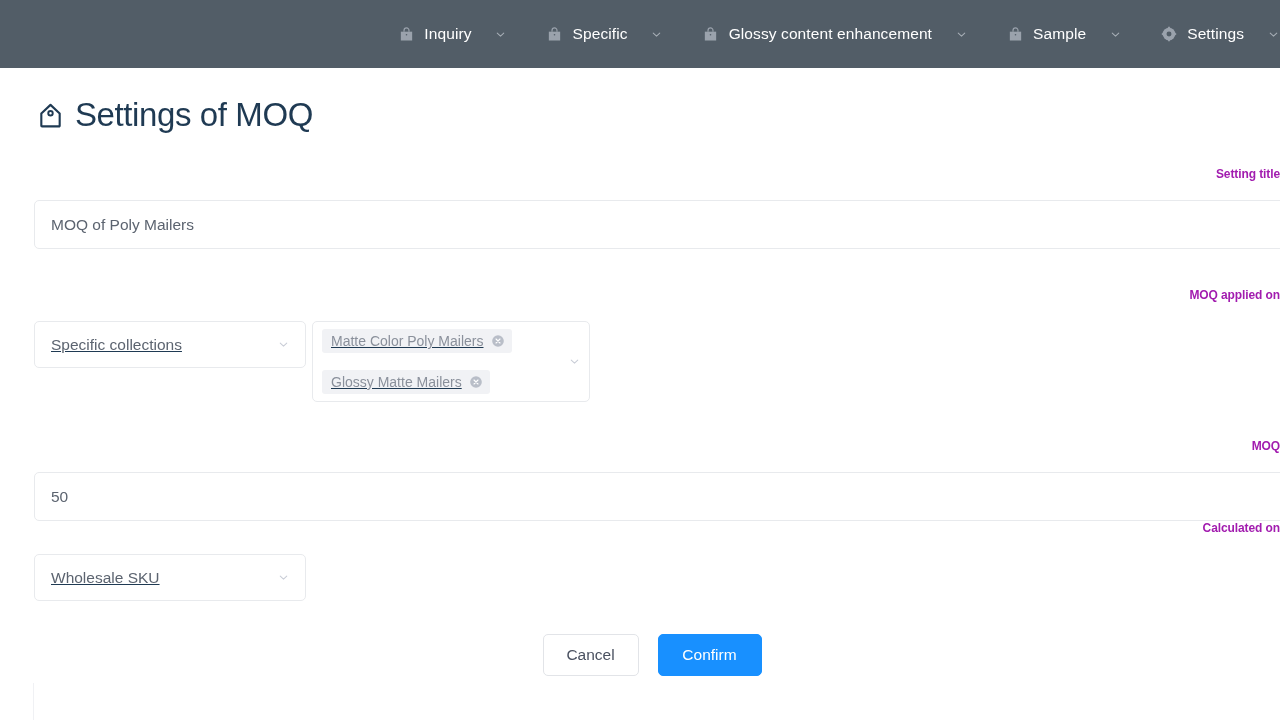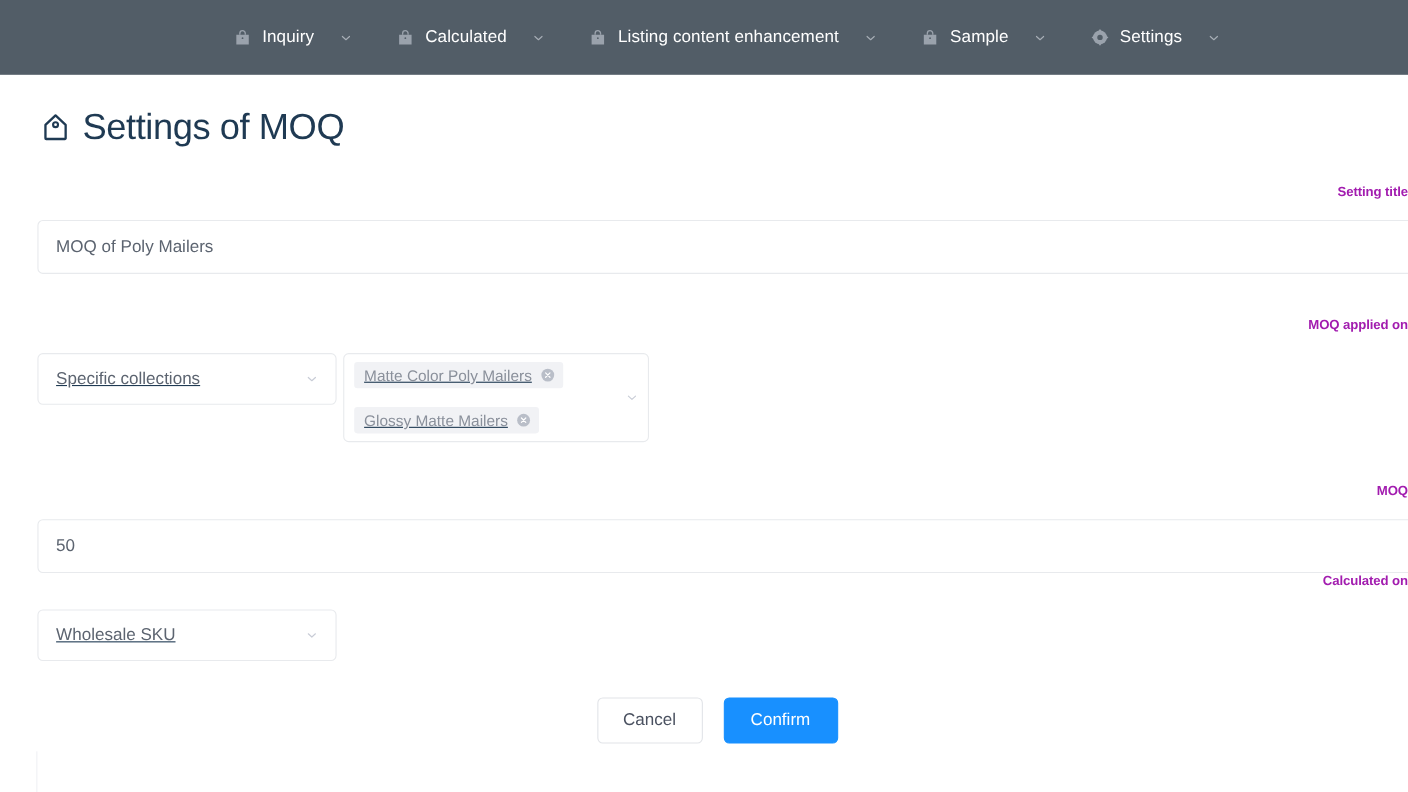--- a/index.html
+++ b/index.html
@@ -16,21 +16,21 @@
     color: #1f3a53;
     -webkit-font-smoothing: antialiased;
   }
 
   
   .topnav {
     height: 68px;
     background: #525d67;
     display: flex;
     align-items: center;
-    justify-content: center;
+    justify-content: flex-end;
     gap: 0;
     position: relative;
     width: 1280px;
     padding-left: 20px;
   }
 
   .nav-items {
     display: flex;
     align-items: center;
     gap: 38px;
@@ -297,37 +297,37 @@
     </div>
 
     <div class="nav-item">
       <span class="nav-icon">
         <svg viewBox="0 0 24 24" width="17" height="17" fill="none">
           <path d="M4 8h16v12.5H4z" fill="#9aa2ac"></path>
           <path d="M8.5 8V6.2a3.5 3.5 0 017 0V8" stroke="#9aa2ac" stroke-width="1.7" fill="none"></path>
           <circle cx="12" cy="12.3" r="1.15" fill="#525d67"></circle>
         </svg>
       </span>
-      <span class="nav-label">Calculated</span>
+      <span class="nav-label">Specific</span>
       <span class="nav-caret">
         <svg viewBox="0 0 24 24" width="13" height="13" fill="none">
           <path d="M6 9.5l6 5.5 6-5.5" stroke="#a7aeb6" stroke-width="1.9" stroke-linecap="round" stroke-linejoin="round"></path>
         </svg>
       </span>
     </div>
 
     <div class="nav-item">
       <span class="nav-icon">
         <svg viewBox="0 0 24 24" width="17" height="17" fill="none">
           <path d="M4 8h16v12.5H4z" fill="#9aa2ac"></path>
           <path d="M8.5 8V6.2a3.5 3.5 0 017 0V8" stroke="#9aa2ac" stroke-width="1.7" fill="none"></path>
           <circle cx="12" cy="12.3" r="1.15" fill="#525d67"></circle>
         </svg>
       </span>
-      <span class="nav-label">Listing content enhancement</span>
+      <span class="nav-label">Glossy content enhancement</span>
       <span class="nav-caret">
         <svg viewBox="0 0 24 24" width="13" height="13" fill="none">
           <path d="M6 9.5l6 5.5 6-5.5" stroke="#a7aeb6" stroke-width="1.9" stroke-linecap="round" stroke-linejoin="round"></path>
         </svg>
       </span>
     </div>
 
     <div class="nav-item">
       <span class="nav-icon">
         <svg viewBox="0 0 24 24" width="17" height="17" fill="none">

